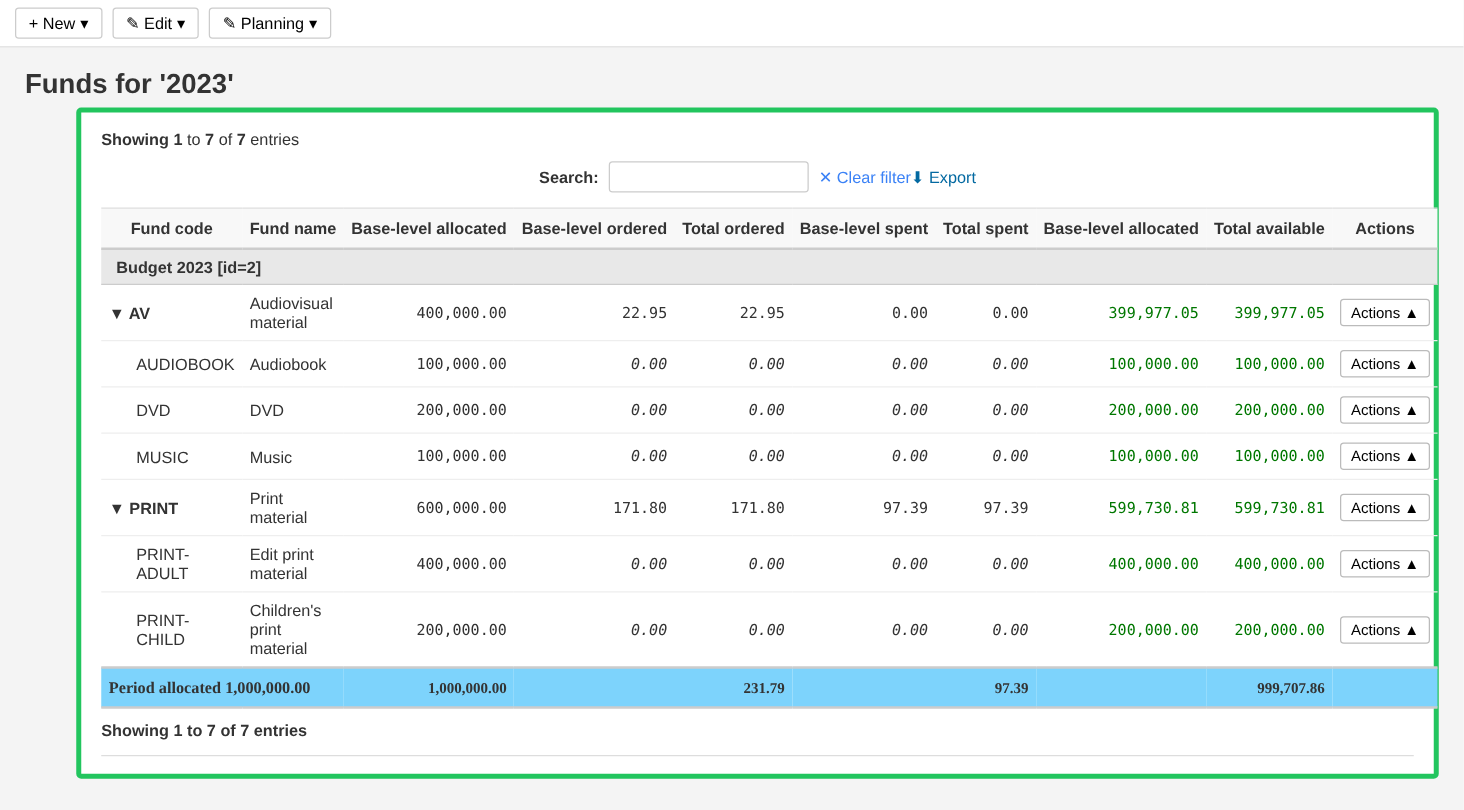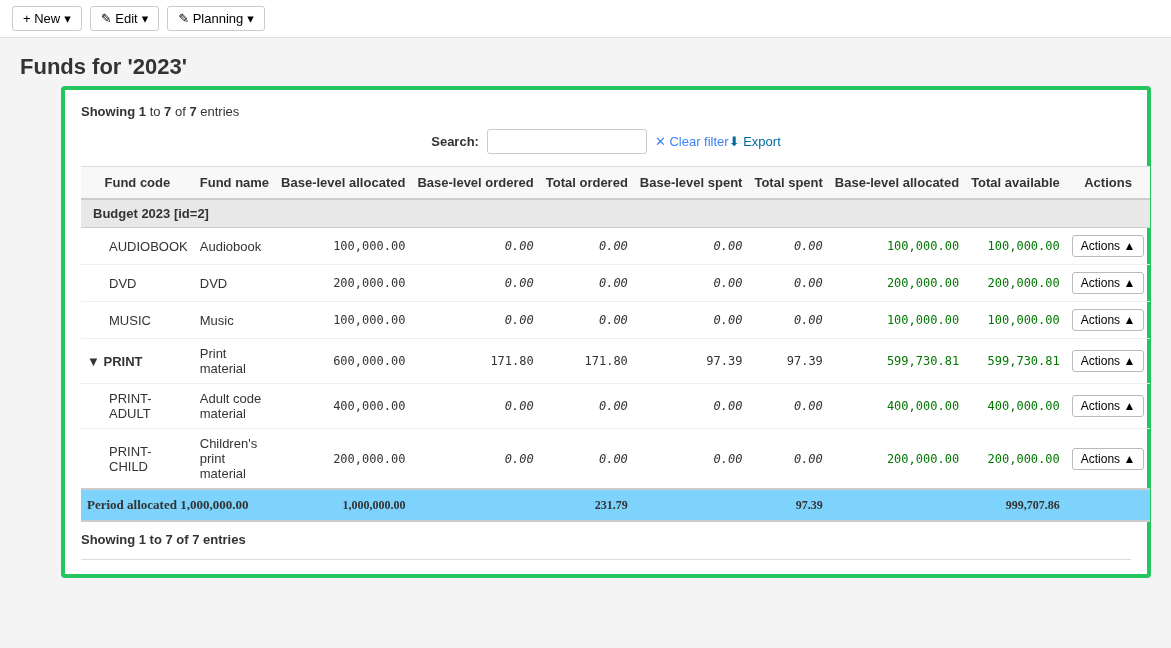--- a/index.html
+++ b/index.html
@@ -222,20 +222,34 @@
           <th>Total available</th>
           <th>Actions</th>
         </tr>
       </thead>
       <tbody id="table-body">
 
         <tr class="budget-header-row">
           <td colspan="10">Budget 2023 [id=2]</td>
         </tr>
 
+      <tr>
+            <td class="fund-code-parent" style="padding-left: 6px;">▼ AV</td>
+            <td class="fund-name">Audiovisual material</td>
+            <td class="num">400,000.00</td>
+            <td class="num">22.95</td>
+            <td class="num">22.95</td>
+            <td class="num">0.00</td>
+            <td class="num">0.00</td>
+            <td class="green">399,977.05</td>
+            <td class="green">399,977.05</td>
+            <td style="text-align: center;">
+              <button class="actions-btn">Actions ▲</button>
+            </td>
+          </tr>
           <tr>
             <td class="fund-code" style="padding-left: 28px;">AUDIOBOOK</td>
             <td class="fund-name">Audiobook</td>
             <td class="num">100,000.00</td>
             <td class="num-italic">0.00</td>
             <td class="num-italic">0.00</td>
             <td class="num-italic">0.00</td>
             <td class="num-italic">0.00</td>
             <td class="green">100,000.00</td>
             <td class="green">100,000.00</td>
@@ -280,21 +294,21 @@
             <td class="num">97.39</td>
             <td class="num">97.39</td>
             <td class="green">599,730.81</td>
             <td class="green">599,730.81</td>
             <td style="text-align: center;">
               <button class="actions-btn">Actions ▲</button>
             </td>
           </tr>
           <tr>
             <td class="fund-code" style="padding-left: 28px;">PRINT-ADULT</td>
-            <td class="fund-name">Adult code material</td>
+            <td class="fund-name">Edit print material</td>
             <td class="num">400,000.00</td>
             <td class="num-italic">0.00</td>
             <td class="num-italic">0.00</td>
             <td class="num-italic">0.00</td>
             <td class="num-italic">0.00</td>
             <td class="green">400,000.00</td>
             <td class="green">400,000.00</td>
             <td style="text-align: center;">
               <button class="actions-btn">Actions ▲</button>
             </td>

